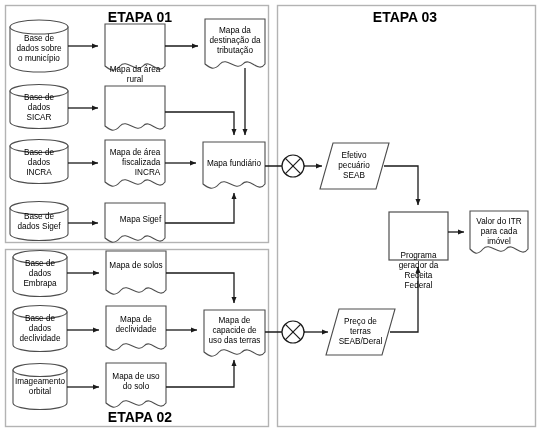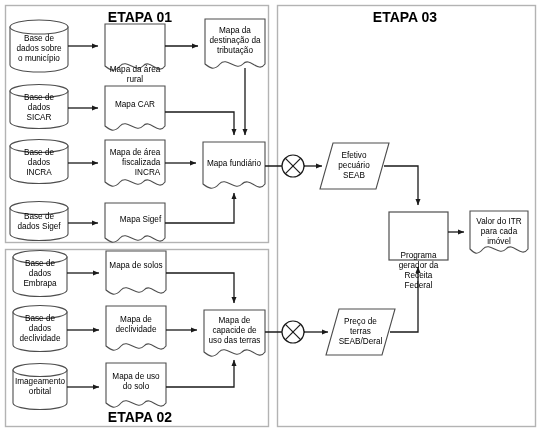--- a/index.html
+++ b/index.html
@@ -188,21 +188,20 @@
 <div class="nodelabel" style="left:10px;top:147px;width:58px;height:32px;">Base de
 dados
 INCRA</div>
 <div class="nodelabel" style="left:8px;top:210px;width:62px;height:24px;">Base de
 dados Sigef</div>
 <div class="nodelabel" style="left:105px;top:29px;width:60px;height:26px;margin-top:33px;">Mapa da área
 rural</div>
 <div class="nodelabel" style="left:203px;top:23px;width:64px;height:36px;">Mapa da
 destinação da
 tributação</div>
-<div class="nodelabel" style="left:105px;top:94px;width:60px;height:22px;">Mapa CAR</div>
 <div class="nodelabel" style="left:104px;top:145px;width:62px;height:36px;text-align:right;">Mapa de área
 fiscalizada
 INCRA</div>
 <div class="nodelabel" style="left:111px;top:209px;width:59px;height:22px;">Mapa Sigef</div>
 <div class="nodelabel" style="left:201px;top:156px;width:66px;height:16px;">Mapa fundiário</div>
 <div class="nodelabel" style="left:12px;top:258px;width:56px;height:32px;">Base de
 dados
 Embrapa</div>
 <div class="nodelabel" style="left:9px;top:313px;width:62px;height:32px;">Base de
 dados

